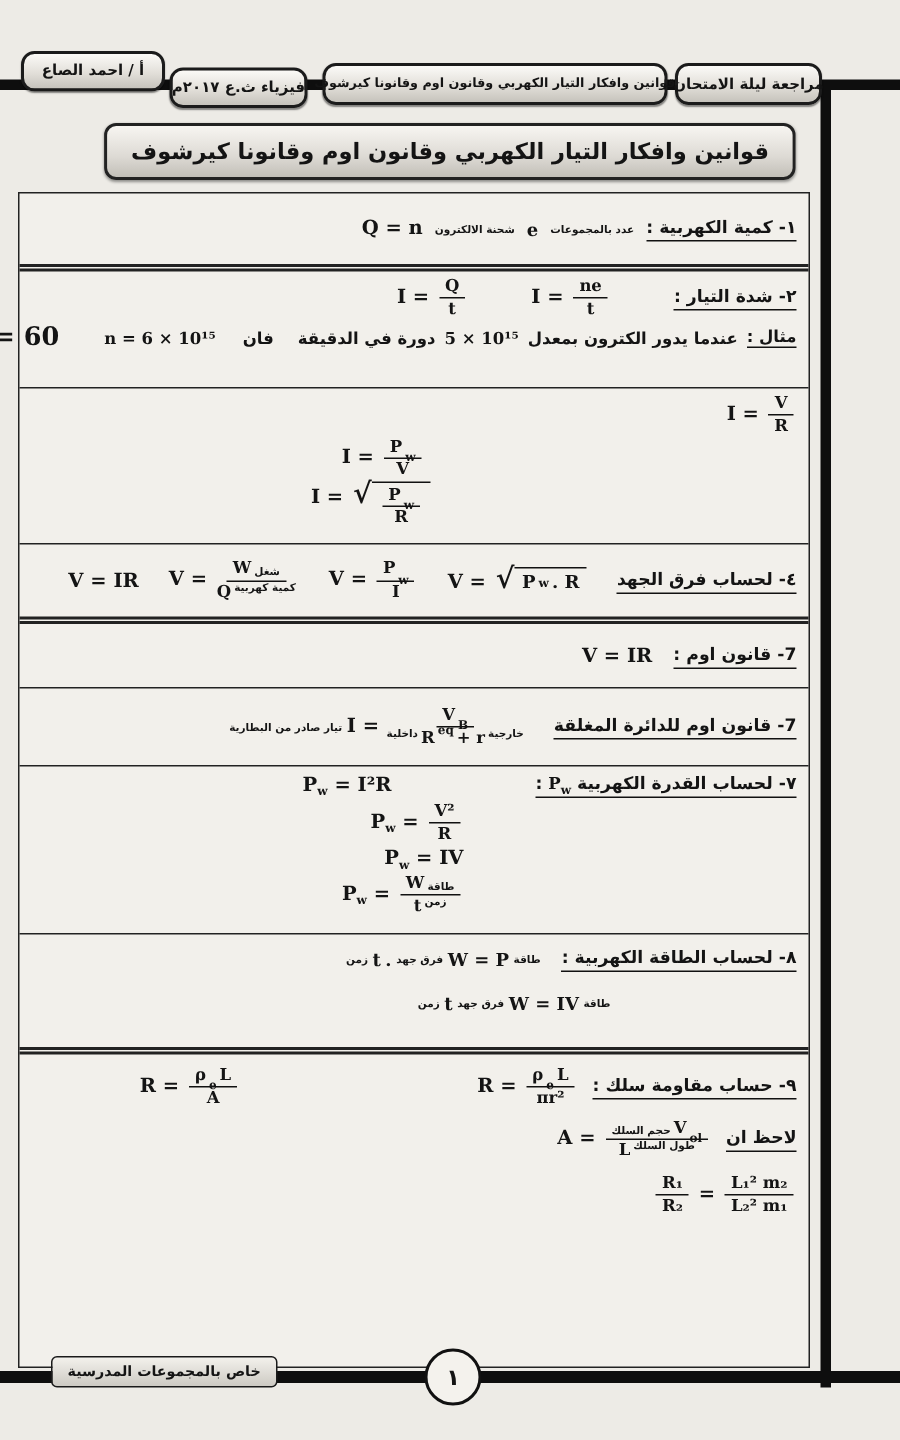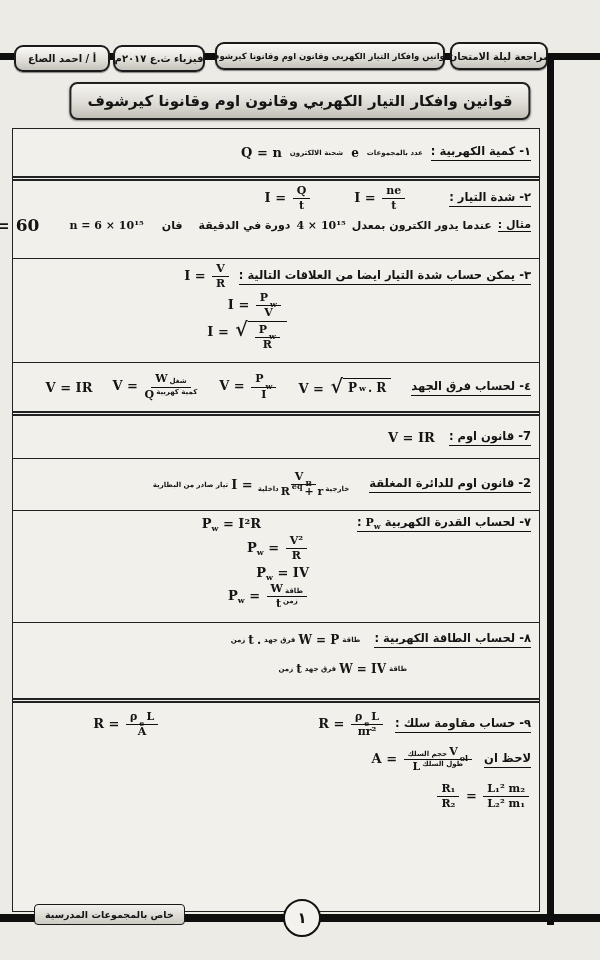--- a/index.html
+++ b/index.html
@@ -16,21 +16,21 @@
   .badge{
     position:absolute;display:flex;align-items:center;justify-content:center;
     background:linear-gradient(180deg,#fbfaf7 0%,#e2dfd9 55%,#c6c3bc 100%);
     border:2px solid #1b1b1b;border-radius:9px;
     font-weight:700;white-space:nowrap;direction:rtl;
     box-shadow:0 1px 1px rgba(0,0,0,.45);
   }
   .b-review{right:52px;top:42px;width:94px;height:24px;font-size:10px;}
   .b-topic{left:215px;top:42px;width:226px;height:24px;font-size:8.5px;}
   .b-subject{left:113px;top:45px;width:88px;height:23px;font-size:10px;}
-  .b-teacher{left:14px;top:45px;width:92px;height:23px;font-size:10px;}
+  .b-teacher{left:14px;top:34px;width:92px;height:23px;font-size:10px;}
   .title-badge{
     position:absolute;top:82px;left:50%;transform:translateX(-50%);
     height:34px;padding:0 16px;display:flex;align-items:center;
     background:linear-gradient(180deg,#f7f5f1 0%,#dddad4 60%,#c2bfb8 100%);
     border:2px solid #222;border-radius:8px;
     font-weight:700;font-size:15px;white-space:nowrap;direction:rtl;
     box-shadow:0 1px 2px rgba(0,0,0,.4);
   }
   
   .content{
@@ -111,31 +111,30 @@
         <span>I =</span>
         <span class="fr">
             <span class="n">Q</span>
             <span class="d">t</span>
           </span>
       </span>
     </div>
     <div class="row" style="gap:6px;margin-top:3px;">
       <span class="ar" style="border-bottom:1.2px solid #111;">مثال :</span>
       <span class="ar">عندما يدور الكترون بمعدل</span>
-      <span class="f" style="font-size:11px;">4 × 10¹⁵</span>
+      <span class="f" style="font-size:11px;">5 × 10¹⁵</span>
       <span class="ar">دورة في الدقيقة</span>
       <span class="ar" style="margin-right:10px;">فان</span>
       <span class="f" style="font-size:11px;margin-right:12px;">n = 6 × 10¹⁵</span>
       <span class="f" style="font-size:17px;margin-right:24px;">t = 60</span>
     </div>
   </div>
 
   <div class="sec" style="height:104px;">
     <div class="row" style="gap:8px;">
-      <span class="h">٣- يمكن حساب شدة التيار ايضا من العلاقات التالية :</span>
       <span class="f">
         <span>I =</span>
         <span class="fr">
             <span class="n">V</span>
             <span class="d">R</span>
           </span>
       </span>
     </div>
     <div class="row" style="padding-right:248px;margin-top:2px;">
       <span class="f">
@@ -211,21 +210,21 @@
 
   <div class="sec" style="height:43px;display:flex;align-items:center;">
     <div class="row" style="width:100%;gap:14px;">
       <span class="h">7- قانون اوم :</span>
       <span class="f">V = IR</span>
     </div>
   </div>
 
   <div class="sec" style="height:52px;display:flex;align-items:center;">
     <div class="row" style="width:100%;gap:18px;">
-      <span class="h">2- قانون اوم للدائرة المغلقة</span>
+      <span class="h">7- قانون اوم للدائرة المغلقة</span>
       <span class="f" style="display:inline-flex;align-items:center;gap:3px;">
         <span class="sm">تيار صادر من البطارية</span>
         <span>I =</span>
         <span class="fr">
             <span class="n">
               <span>V</span>
               <sub class="s">B</sub>
             </span>
             <span class="d">
               <span class="sm">داخلية</span>

